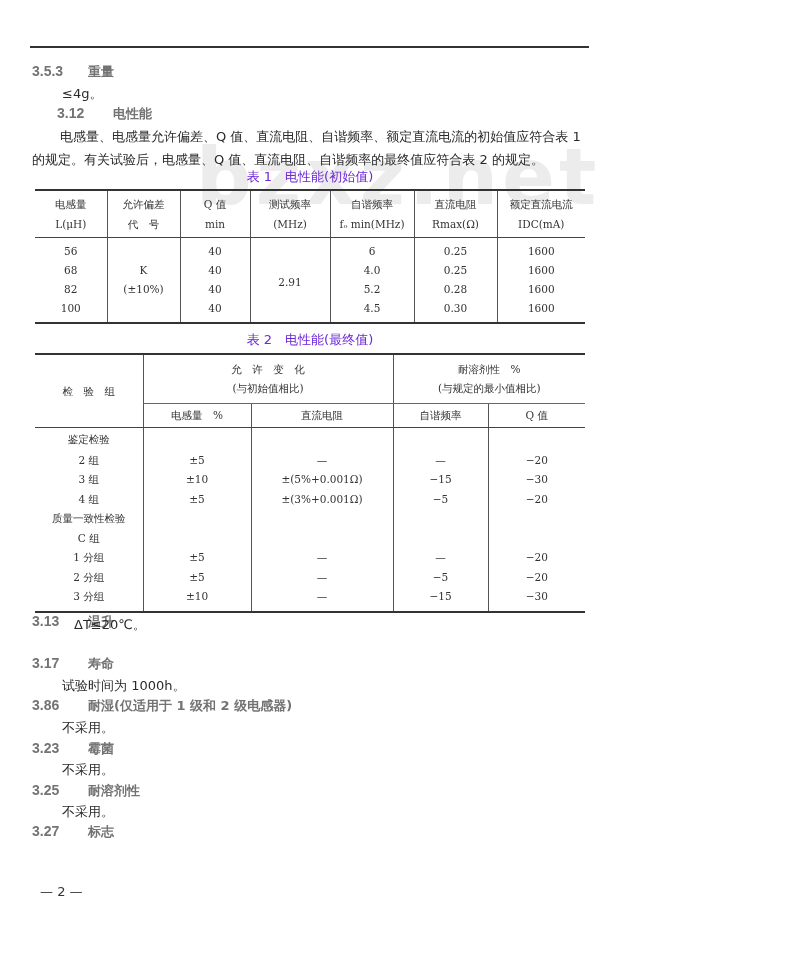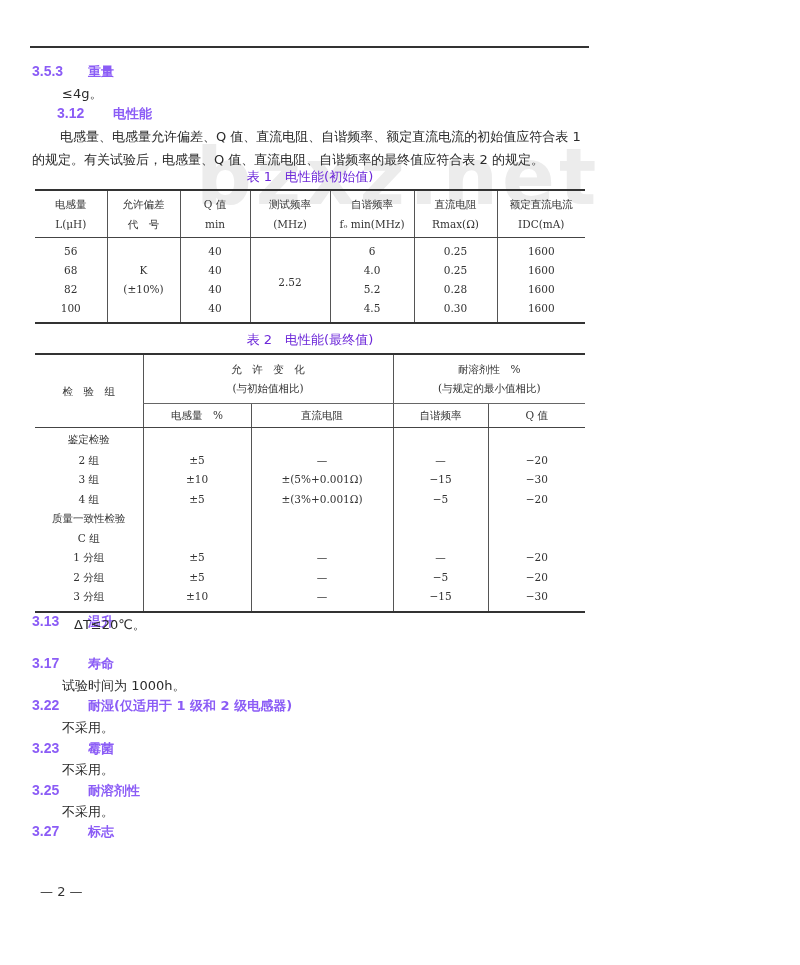--- a/index.html
+++ b/index.html
@@ -14,21 +14,21 @@
     z-index: 0; line-height: 1;
   }
   .content { position: absolute; left: 0; top: 0; width: 800px; height: 965px; z-index: 1; }
   .hdr-title {
     position: absolute; left: 0; width: 620px; top: 22px; text-align: center;
     font-family: "Liberation Sans", "DejaVu Sans", sans-serif; font-size: 15px; font-weight: bold; color: #222;
   }
   .hdr-rule { position: absolute; left: 30px; top: 46px; width: 559px; height: 2px; background: #333; }
   .sec {
     position: absolute; left: 32px; font-size: 14px; font-weight: bold;
-    font-family: "Liberation Sans", "DejaVu Sans", sans-serif; color: #8b5cf6;
+    font-family: "Liberation Sans", "DejaVu Sans", sans-serif; color: #737373;
   }
   .sec .num { display: inline-block; width: 56px; }
   .sec .ttl { font-family: "DejaVu Sans", sans-serif; font-size: 13px; }
   .body-text { position: absolute; left: 62px; font-size: 13px; color: #2a2a2a; font-family: "DejaVu Sans", sans-serif; }
   .para { position: absolute; left: 32px; width: 560px; font-size: 13px; line-height: 23px; font-family: "DejaVu Sans", sans-serif; color: #2a2a2a; }
   .para .indent { display: inline-block; width: 28px; }
   .caption { position: absolute; left: 0; width: 620px; text-align: center; font-size: 13px; font-family: "DejaVu Sans", sans-serif; color: #6d28d9; }
 
   table.t { position: absolute; border-collapse: collapse; font-size: 10.5px; font-family: "DejaVu Serif", serif; color: #333; }
   table.t td { text-align: center; padding: 0; vertical-align: middle; }
@@ -118,21 +118,21 @@
             <div>IDC(mA)</div>
           </td>
     </tr>
     <tr class="drow first">
       <td>56</td>
       <td rowspan="4" style="padding-top:4px;padding-bottom:4px;">
         <div>K</div>
             <div>(±10%)</div>
       </td>
       <td>40</td>
-      <td rowspan="4">2.52</td>
+      <td rowspan="4">2.91</td>
       <td>6</td>
       <td>0.25</td>
       <td>1600</td>
     </tr>
     <tr class="drow">
       <td>68</td>
       <td style="border-left:1px solid #555">40</td>
       <td style="border-left:1px solid #555">4.0</td>
       <td>0.25</td>
       <td>1600</td>
@@ -251,21 +251,21 @@
     <span class="num">3.13</span><span class="ttl">温升</span>
   </div>
   <div class="body-text" style="top:616px;margin-left:12px;">ΔT≤20℃。</div>
 
   <div class="sec" style="top:655px;">
     <span class="num">3.17</span><span class="ttl">寿命</span>
   </div>
   <div class="body-text" style="top:677px;">试验时间为 1000h。</div>
 
   <div class="sec" style="top:697px;">
-    <span class="num">3.22</span><span class="ttl">耐湿(仅适用于 1 级和 2 级电感器)</span>
+    <span class="num">3.86</span><span class="ttl">耐湿(仅适用于 1 级和 2 级电感器)</span>
   </div>
   <div class="body-text" style="top:719px;">不采用。</div>
 
   <div class="sec" style="top:740px;">
     <span class="num">3.23</span><span class="ttl">霉菌</span>
   </div>
   <div class="body-text" style="top:761px;">不采用。</div>
 
   <div class="sec" style="top:782px;">
     <span class="num">3.25</span><span class="ttl">耐溶剂性</span>

